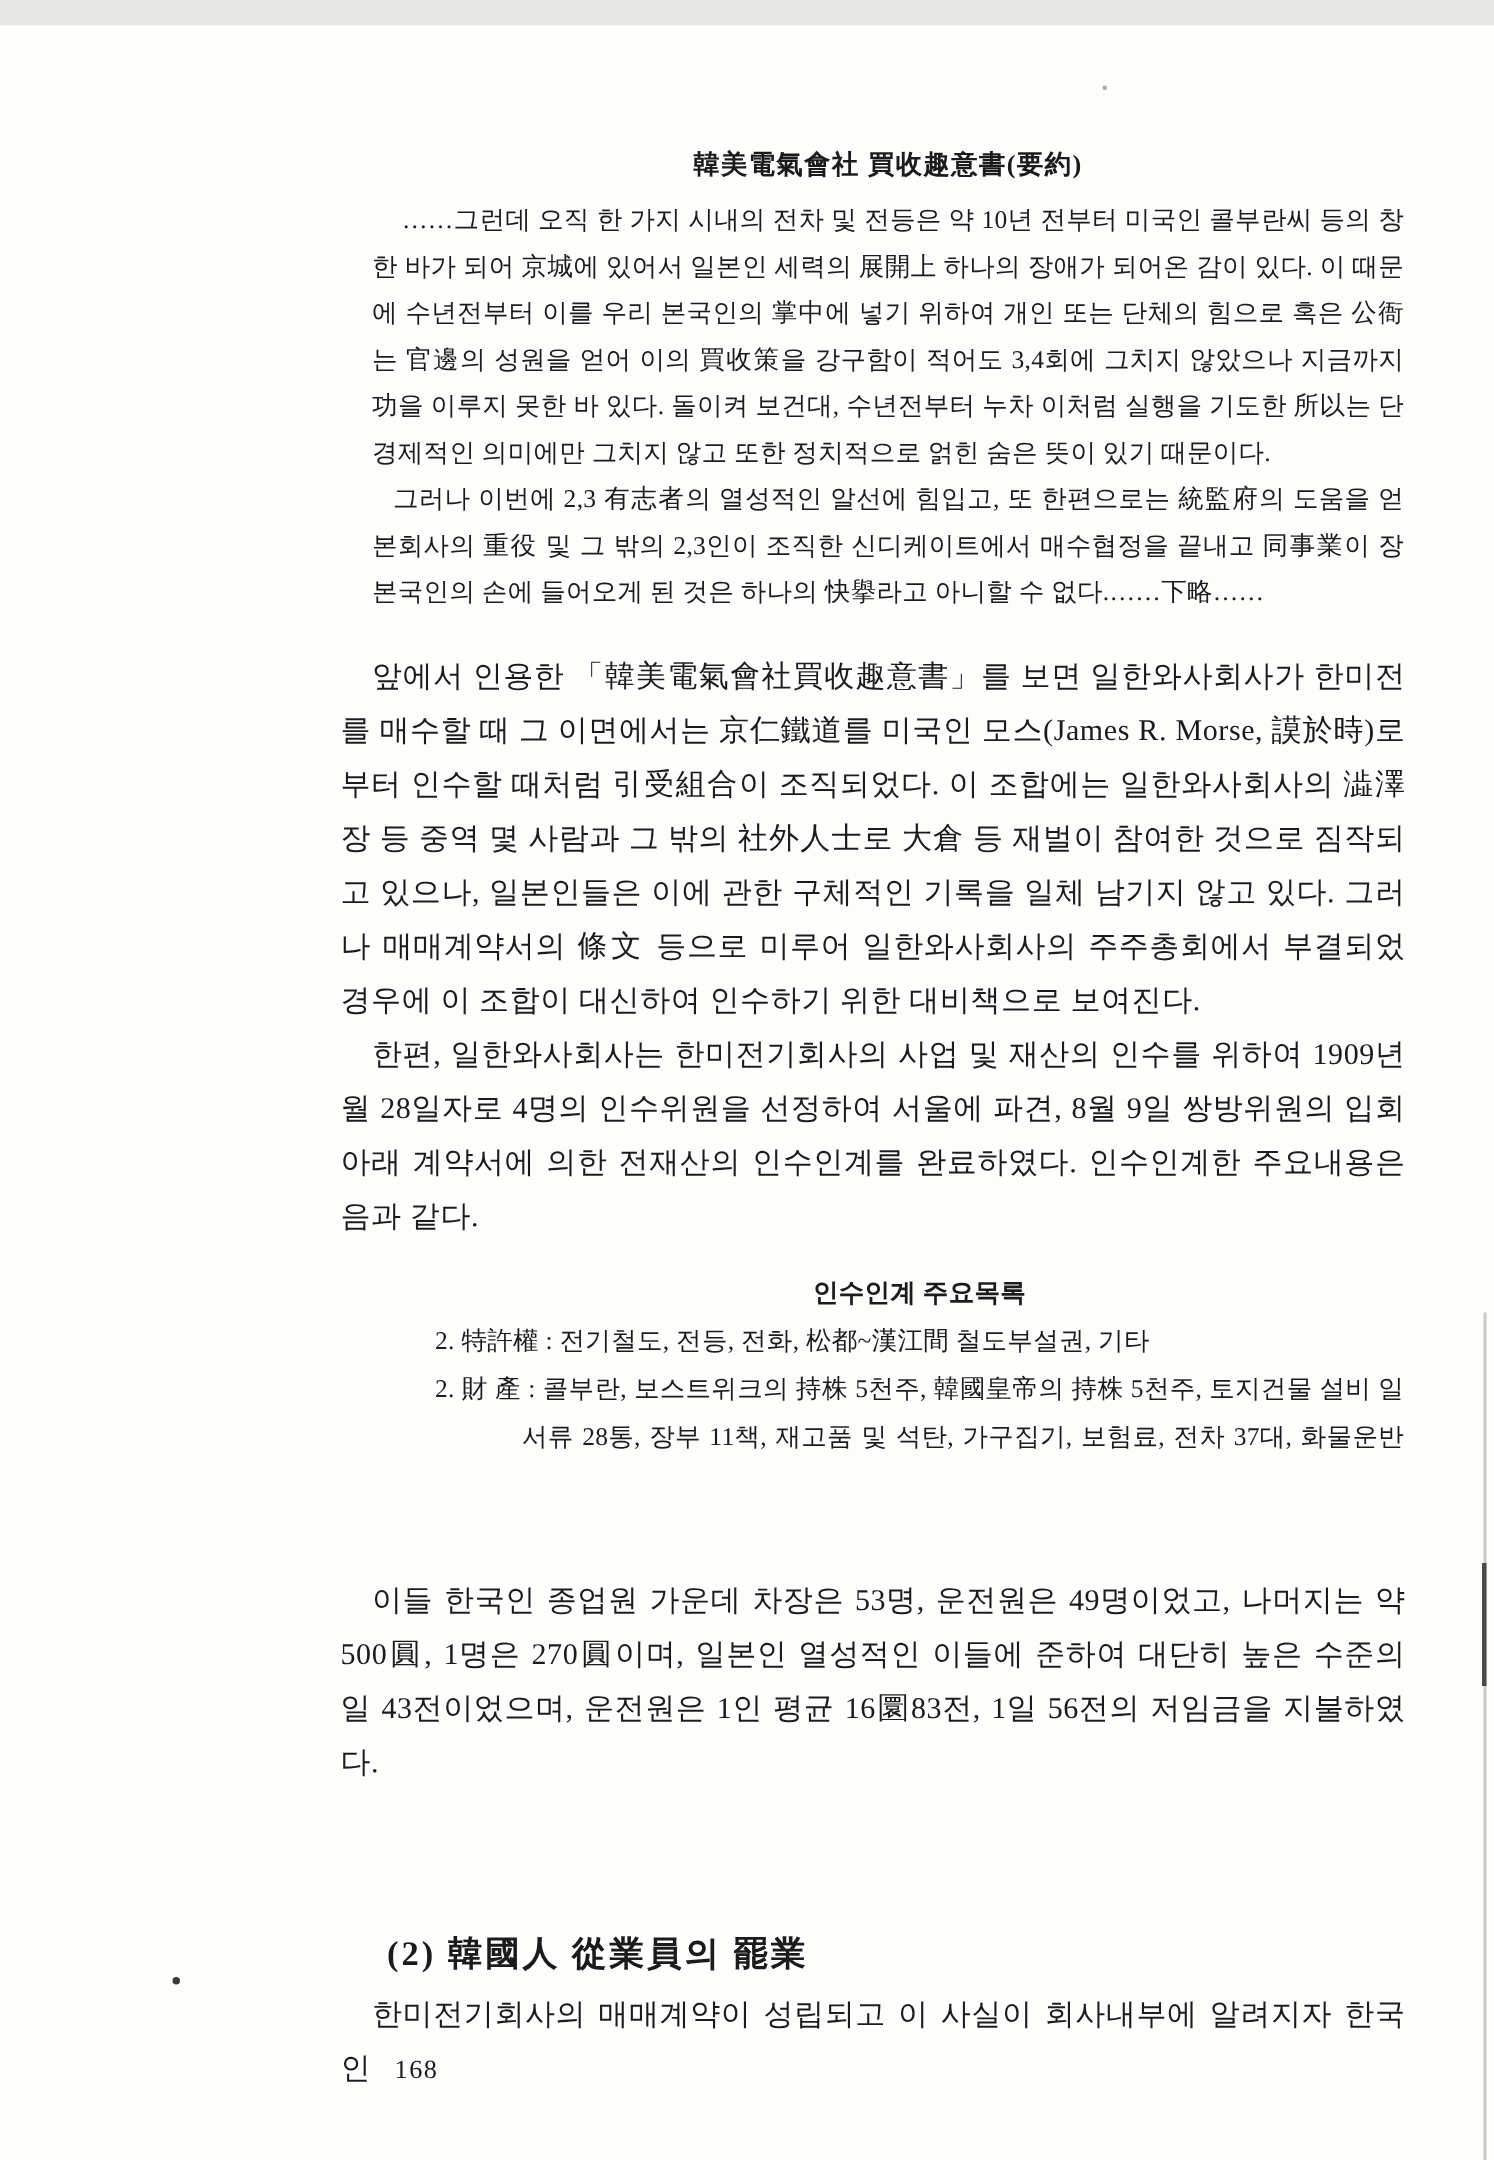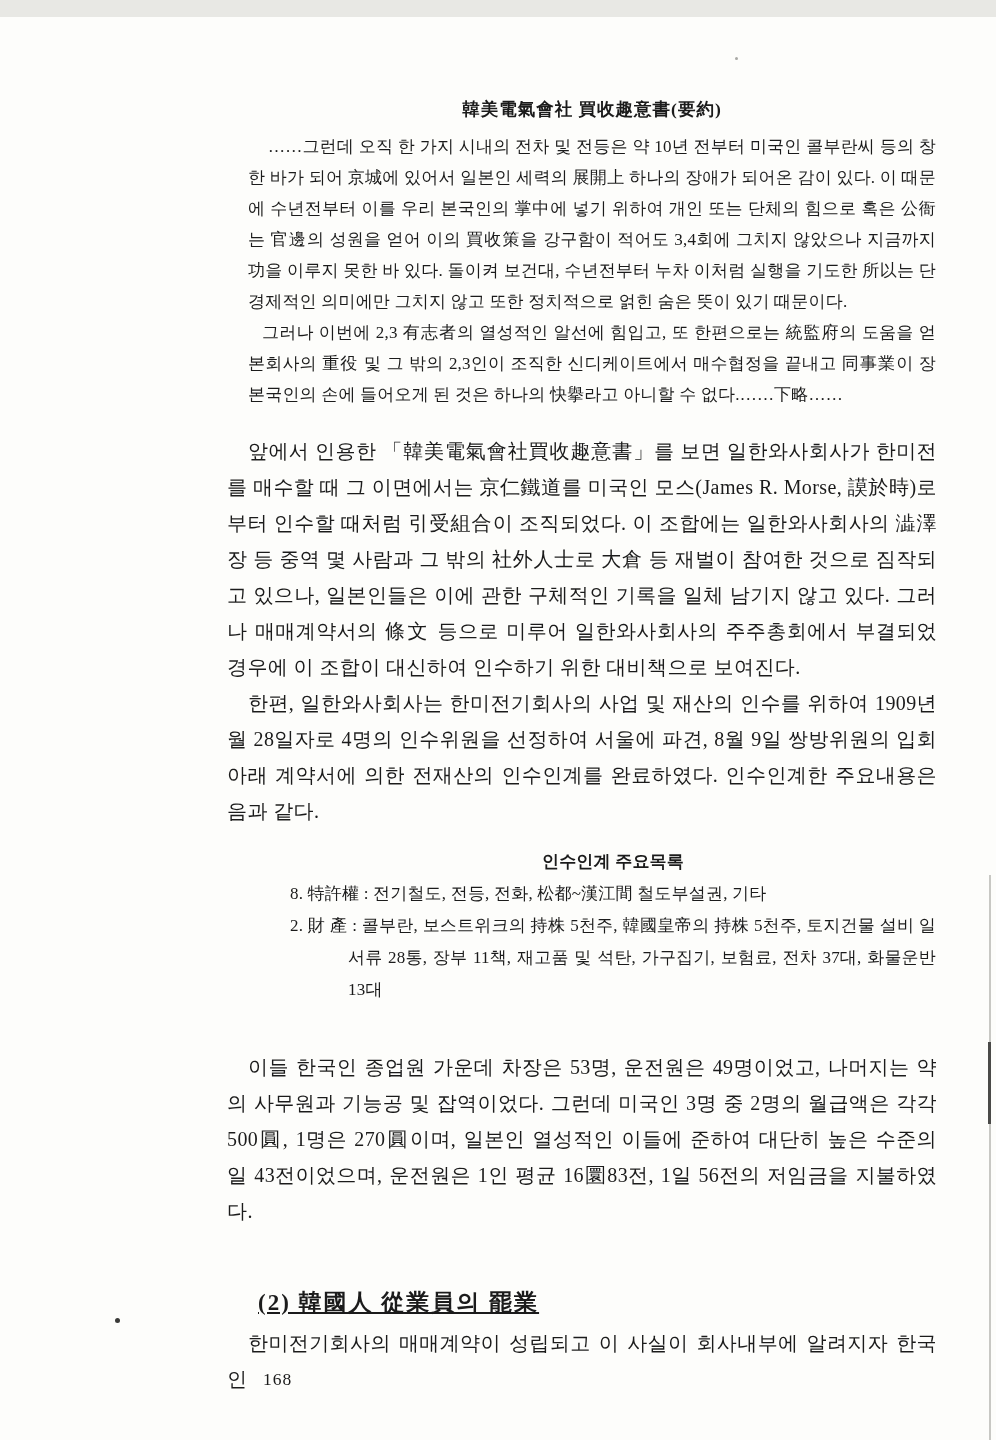--- a/index.html
+++ b/index.html
@@ -26,21 +26,21 @@
   .list .ln{font-size:17px;line-height:32px;height:32px;text-align:justify;letter-spacing:.2px;overflow:hidden;}
   .list-title{text-align:left;font-weight:600;text-align-last:center !important;}
   .hang{padding-left:58px;}
   
   .j{text-align-last:justify;}
   .ind1{text-indent:21px;}
   .indq{text-indent:20px;}
   .indq2{text-indent:14px;}
   
   .sec-heading{
-    position:absolute;top:1270px;left:258px;font-size:23px;font-weight:bold;letter-spacing:2px;text-decoration:underline;
+    position:absolute;top:1270px;left:258px;font-size:23px;font-weight:bold;letter-spacing:2px;
   }
   .sec-line{
     position:absolute;top:1308px;left:227px;width:710px;
     font-size:20px;line-height:36px;text-align:justify;text-align-last:justify;
     text-indent:21px;letter-spacing:.4px;font-family:Liberation Serif, serif;
   }
   .page-number{position:absolute;top:1352px;left:263px;font-size:17.5px;letter-spacing:1px;}
   
   .edge-line-faint{position:absolute;left:989px;top:858px;width:2px;height:582px;background:#c8c8c4;}
   .edge-line-dark{position:absolute;left:988px;top:1025px;width:3px;height:82px;background:#4a4a48;}
@@ -78,29 +78,27 @@
 
   <div class="body-p" id="p2">
     <div class="ln j ind1">한편, 일한와사회사는 한미전기회사의 사업 및 재산의 인수를 위하여 1909년 7</div>
     <div class="ln j">월 28일자로 4명의 인수위원을 선정하여 서울에 파견, 8월 9일 쌍방위원의 입회</div>
     <div class="ln j">아래 계약서에 의한 전재산의 인수인계를 완료하였다. 인수인계한 주요내용은 다</div>
     <div class="ln">음과 같다.</div>
   </div>
 
   <div class="list">
     <div class="ln list-title">인수인계 주요목록</div>
-    <div class="ln">8. 特許權 : 전기철도, 전등, 전화, 松都~漢江間 철도부설권, 기타</div>
+    <div class="ln">2. 特許權 : 전기철도, 전등, 전화, 松都~漢江間 철도부설권, 기타</div>
     <div class="ln j">2. 財 產 : 콜부란, 보스트위크의 持株 5천주, 韓國皇帝의 持株 5천주, 토지건물 설비 일체,</div>
     <div class="ln j hang">서류 28통, 장부 11책, 재고품 및 석탄, 가구집기, 보험료, 전차 37대, 화물운반차</div>
-    <div class="ln hang">13대</div>
   </div>
 
   <div class="body-p" id="p3">
     <div class="ln j ind1">이들 한국인 종업원 가운데 차장은 53명, 운전원은 49명이었고, 나머지는 약간</div>
-    <div class="ln j">의 사무원과 기능공 및 잡역이었다. 그런데 미국인 3명 중 2명의 월급액은 각각</div>
     <div class="ln j">500圓, 1명은 270圓이며, 일본인 열성적인 이들에 준하여 대단히 높은 수준의</div>
     <div class="ln j">일 43전이었으며, 운전원은 1인 평균 16圜83전, 1일 56전의 저임금을 지불하였었</div>
     <div class="ln">다.</div>
   </div>
 
   <div class="sec-heading">(2) 韓國人 從業員의 罷業</div>
   <div class="sec-line">한미전기회사의 매매계약이 성립되고 이 사실이 회사내부에 알려지자 한국인</div>
 
   <div class="page-number">168</div>
 

